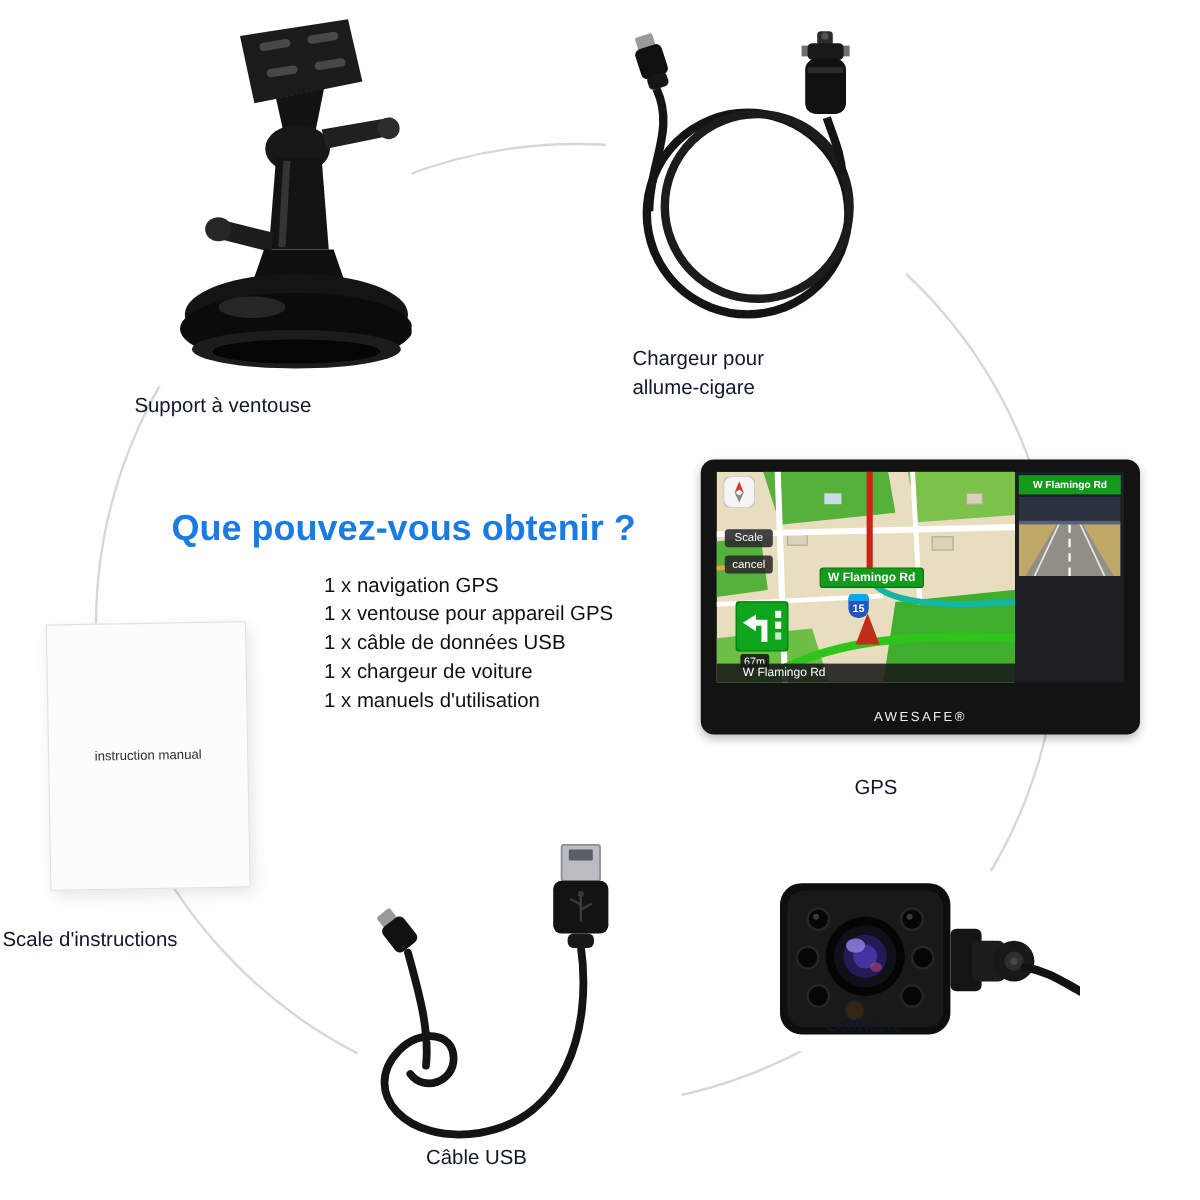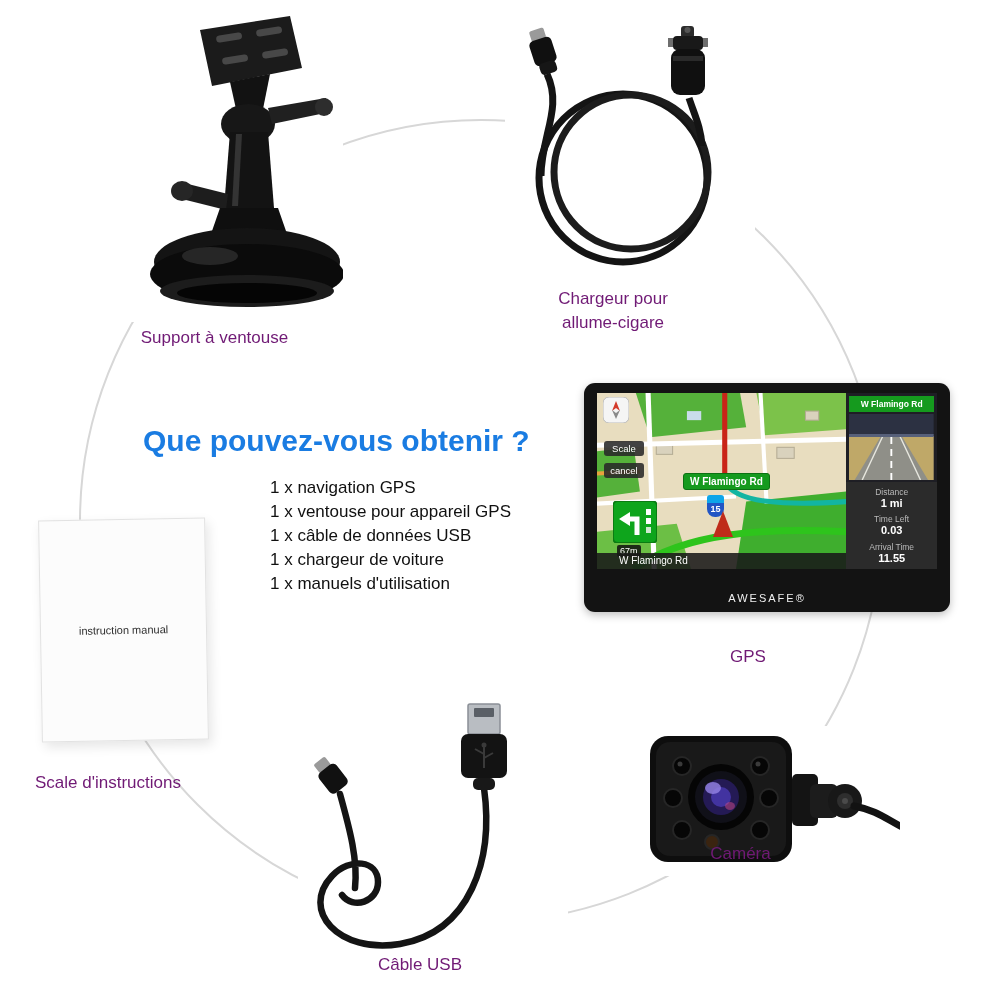--- a/index.html
+++ b/index.html
@@ -2,21 +2,21 @@
 <html><head>
 <meta charset="utf-8">
 <style>
   html,body{margin:0;padding:0;background:#fff;}
   .canvas{position:relative;width:1000px;height:1000px;background:#fff;overflow:hidden;
           font-family:"Liberation Sans",sans-serif;color:#1b1b1b;}
   .big-circle{position:absolute;left:79px;top:119px;width:800px;height:800px;
               border:2px solid #d7d7d7;border-radius:50%;z-index:0;}
   figure.item{margin:0;position:absolute;z-index:2;background:#fff;}
   figure.item svg{display:block;width:100%;height:100%;}
-  .label{position:absolute;z-index:3;font-size:17px;text-align:center;line-height:24px;color:#701a75;}
+  .label{position:absolute;z-index:3;font-size:17px;line-height:24px;color:#0f172a;}
 
   
   .fig-mount{left:128px;top:10px;width:215px;height:312px;}
   .label-mount{left:112px;top:326px;width:205px;}
   .fig-charger{left:505px;top:16px;width:250px;height:270px;}
   .label-charger{left:527px;top:287px;width:172px;}
   .heading{position:absolute;left:143px;top:424px;margin:0;z-index:3;
            font-size:30px;font-weight:bold;color:#1a7ce2;}
   .contents{position:absolute;left:254px;top:460px;margin:16px;padding:0;list-style:none;
             z-index:3;font-size:17px;line-height:24px;color:#101010;}
@@ -40,21 +40,21 @@
   .gps-map{position:relative;width:264px;height:176px;overflow:hidden;}
   .gps-map > svg.map-bg{position:absolute;inset:0;width:100%;height:100%;}
   .compass{position:absolute;left:6px;top:4px;width:26px;height:26px;}
   .map-btn{position:absolute;left:7px;width:40px;height:15px;background:rgba(40,40,40,.88);
            color:#fff;font-size:9.5px;line-height:15px;text-align:center;border-radius:3px;}
   .btn-scale{top:48px;}
   .btn-cancel{top:70px;}
   .street-banner{position:absolute;left:86px;top:80px;background:#159a1e;border:1px solid #0c7113;
                  color:#fff;font-size:10px;font-weight:bold;padding:2px 6px;border-radius:3px;white-space:nowrap;}
   .shield{position:absolute;left:110px;top:102px;width:17px;height:14px;background:#2255c4;
-          border-top:8px solid #0ea5e9;border-radius:3px 3px 8px 8px;color:#fff;font-size:9px;
+          border-top:6px solid #0ea5e9;border-radius:3px 3px 8px 8px;color:#fff;font-size:9px;
           font-weight:bold;text-align:center;line-height:13px;}
   .nav-arrow{position:absolute;left:116px;top:118px;width:0;height:0;
              border-left:10px solid transparent;border-right:10px solid transparent;
              border-bottom:26px solid #bf2c1a;}
   .turn-box{position:absolute;left:16px;top:108px;width:44px;height:42px;}
   .turn-dist{position:absolute;left:20px;top:152px;background:rgba(15,15,15,.85);color:#fff;
              font-size:9px;padding:1px 3px;border-radius:2px;}
   .street-bottom{position:absolute;left:0;right:0;bottom:0;height:16px;background:rgba(25,25,25,.88);
                  color:#fff;font-size:10px;line-height:16px;padding-left:22px;}
   .gps-side{width:96px;height:176px;background:#1e1e24;display:flex;flex-direction:column;}
@@ -194,34 +194,20 @@
           <svg viewBox="0 0 90 66" preserveAspectRatio="none">
             <rect width="90" height="66" fill="#2c3142"></rect>
             <rect y="22" width="90" height="44" fill="#bfa868"></rect>
             <polygon points="6,66 34,22 56,22 84,66" fill="#8f8f88"></polygon>
             <line x1="45" y1="66" x2="45" y2="22" stroke="#ffffff" stroke-width="2" stroke-dasharray="7 5"></line>
             <line x1="14" y1="66" x2="36" y2="22" stroke="#e8e8e0" stroke-width="1.5"></line>
             <line x1="76" y1="66" x2="54" y2="22" stroke="#e8e8e0" stroke-width="1.5"></line>
             <rect y="20" width="90" height="3" fill="#57607a"></rect>
           </svg>
         </div>
-        <div class="side-stats">
-          <div class="stat">
-            <div class="stat-label">Distance</div>
-            <div class="stat-value">1 mi</div>
-          </div>
-          <div class="stat">
-            <div class="stat-label">Time Left</div>
-            <div class="stat-value">0.03</div>
-          </div>
-          <div class="stat">
-            <div class="stat-label">Arrival Time</div>
-            <div class="stat-value">11.55</div>
-          </div>
-        </div>
       </div>
     </div>
     <div class="gps-brand">AWESAFE®</div>
   </div>
   <div class="label label-gps">GPS</div>
 
   <figure class="item fig-usb">
     <svg viewBox="0 0 270 278">
       <path d="M 186 98 C 196 170, 172 242, 102 254 C 40 264, 2 220, 34 186 C 52 167, 80 170, 80 192 C 80 212, 55 220, 44 205 M 42 104 C 52 140, 60 170, 57 198" stroke="#141414" stroke-width="6.5" fill="none" stroke-linecap="round"></path>
       <g transform="rotate(-38 40 95)">

